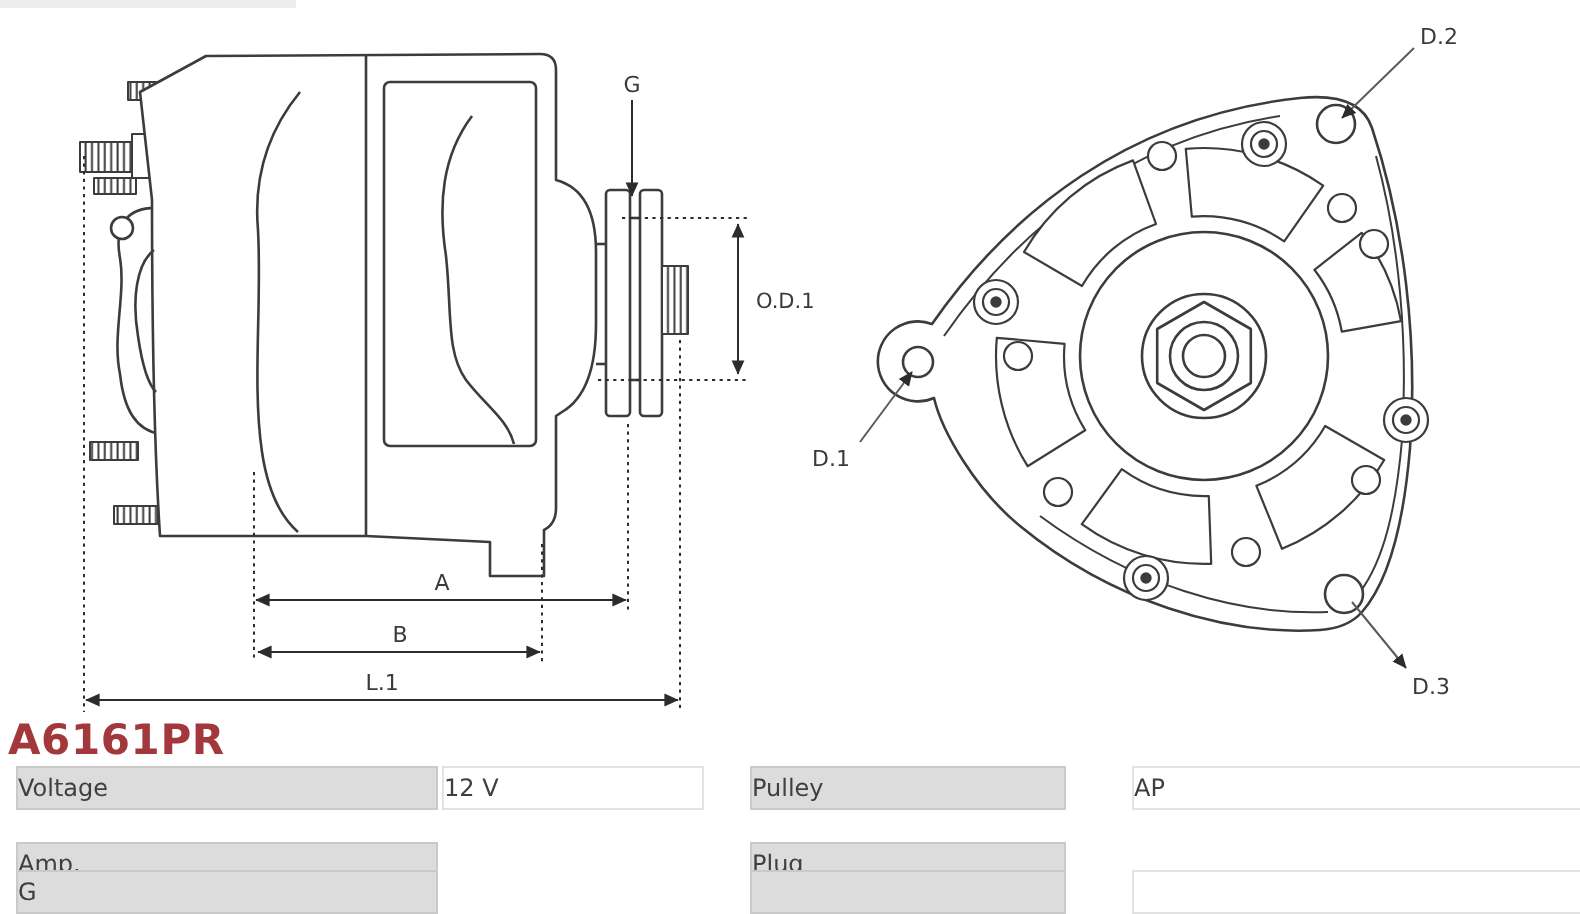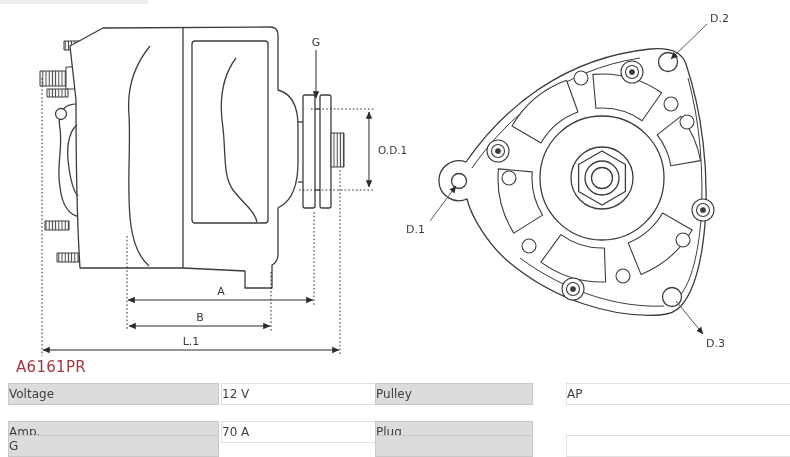--- a/index.html
+++ b/index.html
@@ -1,29 +1,29 @@
 <!DOCTYPE html>
 <html><head>
 <meta charset="utf-8">
 <style>
   html,body{margin:0;padding:0;background:#fff;}
   .stage{position:relative;width:790px;height:457px;background:#fff;overflow:hidden;
          font-family:"DejaVu Sans","Liberation Sans",sans-serif;}
   .wm{position:absolute;left:0;top:0;width:148px;height:4px;background:#ededed;}
   svg text{font-family:"DejaVu Sans","Liberation Sans",sans-serif;fill:#3a3a3a;}
-  .part-number{position:absolute;left:16px;top:358px;font-size:15px;letter-spacing:.3px;
-               color:#a3383c;font-weight:400;}
+  .part-number{position:absolute;left:4px;top:358px;font-size:21px;letter-spacing:.3px;
+               color:#a3383c;font-weight:700;}
   .trow{position:absolute;left:0;width:790px;height:22px;}
   .cell{position:absolute;top:0;height:22px;box-sizing:border-box;font-size:12px;
         line-height:20px;padding-right:9px;color:#3f3f3f;
         white-space:nowrap;overflow:hidden;}
   .cell.label{background:#dcdcdc;border:1px solid #c9c9c9;}
   .cell.value{background:#ffffff;border:1px solid #e2e2e2;}
   .c1{left:8px;width:211px;}
-  .c2{left:221px;width:176px;}
+  .c2{left:221px;width:131px;}
   .c3{left:375px;width:158px;}
   .c4{left:566px;width:239px;}
   .r1{top:383px;} .r2{top:409px;margin-top:12px;} .r3{top:435px;}
 </style>
 </head>
 <body>
 
 <div class="stage">
 
   <div class="wm"></div>
@@ -179,21 +179,20 @@
   
   <div>
     <div class="trow r1">
       <div class="cell label c1">Voltage</div>
       <div class="cell value c2">12 V</div>
       <div class="cell label c3">Pulley</div>
       <div class="cell value c4">AP</div>
     </div>
     <div class="trow r2">
       <div class="cell label c1">Amp.</div>
-      <div class="cell value c2">70 A</div>
       <div class="cell label c3">Plug</div>
     </div>
     <div class="trow r3">
       <div class="cell label c1">G</div>
       <div class="cell label c3"></div>
       <div class="cell value c4"></div>
     </div>
   </div>
 
 </div>

